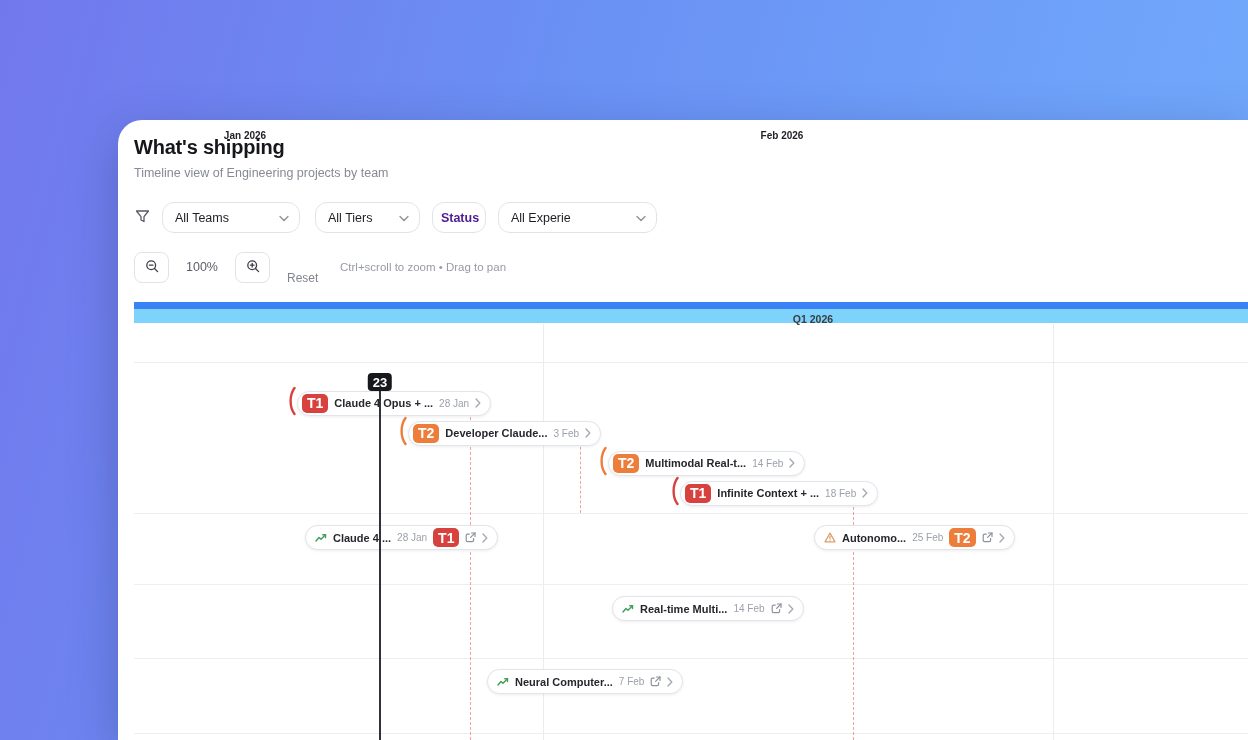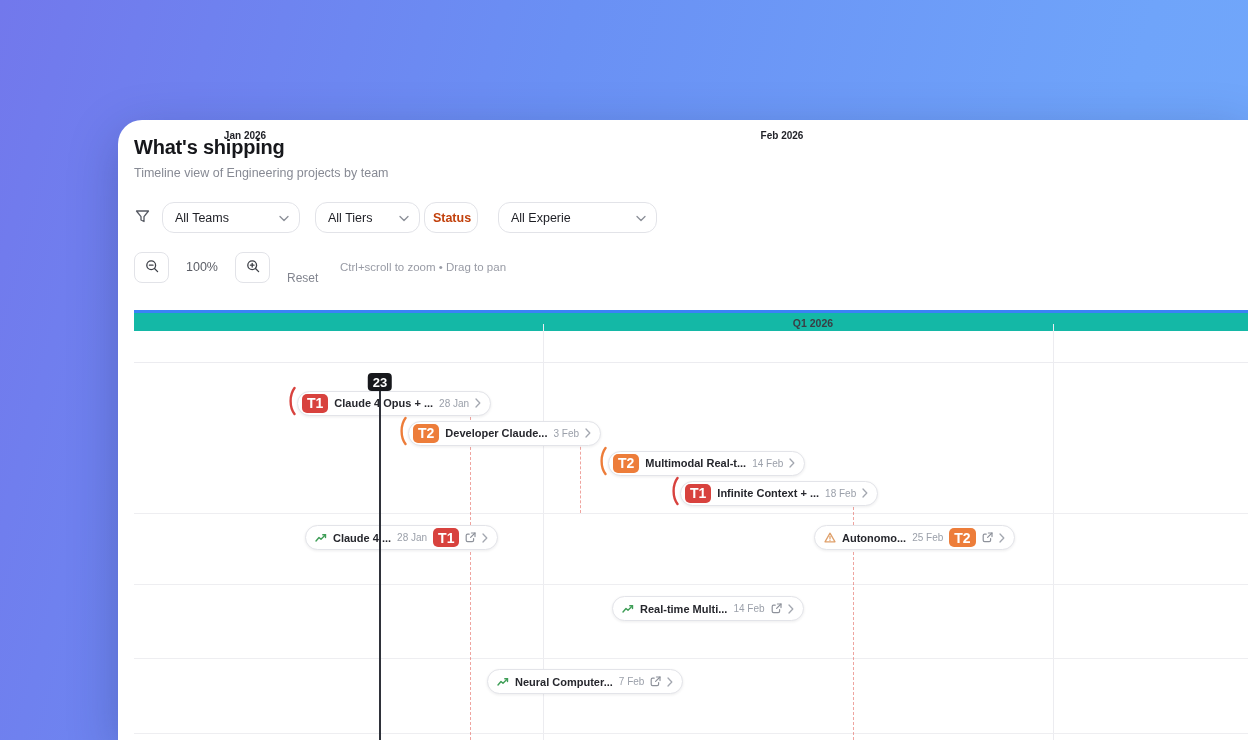--- a/index.html
+++ b/index.html
@@ -20,37 +20,37 @@
   
   .filter-icon { position:absolute; left:17px; top:89px; }
   .select, .btn {
     position:absolute; top:82px; height:31px; display:flex; align-items:center; justify-content:space-between;
     border:1px solid #e2e3e8; border-radius:12px; background:#fff; padding:0 10px 0 12px;
     font-size:12.5px; color:#1d1e24; cursor:pointer;
   }
   .select span { white-space:nowrap; }
   .sel-teams   { left:44px;  width:138px; }
   .sel-tiers   { left:197px; width:105px; }
-  .btn-status  { left:306px; width:54px;  justify-content:center; font-weight:700; color:#c2410c; }
+  .btn-status  { left:314px; width:54px;  justify-content:center; font-weight:700; color:#4c1d95; }
   .sel-launch  { left:380px; width:159px; }
 
   
   .zoom-btn {
     position:absolute; top:132px; width:35px; height:31px; display:flex; align-items:center; justify-content:center;
     border:1px solid #e2e3e8; border-radius:8px; background:#fff; cursor:pointer;
   }
   .zb-out { left:16px; } .zb-in { left:117px; }
   .zoom-level { position:absolute; left:68px;  top:140px; font-size:12.5px; color:#5b5e66; }
   .reset-label{ position:absolute; left:169px; top:151px; font-size:12px; color:#82858f; cursor:pointer; }
   .zoom-hint  { position:absolute; left:222px; top:141px; font-size:11.5px; color:#989ba5; }
 
   
   .quarter-bar {
-    position:absolute; left:16px; right:0; top:190px; height:21px;
-    background:#14b8a6; border-top:3px solid #3b82f6;
+    position:absolute; left:16px; right:0; top:182px; height:21px;
+    background:#7dd3fc; border-top:7px solid #3b82f6;
   }
   .quarter-label { position:absolute; left:679px; top:4px; transform:translateX(-50%); font-size:10.5px; font-weight:700; color:#3a3d44; }
   .month-row { position:absolute; left:16px; right:0; top:204px; height:39px; border-bottom:1px solid #ececf0; }
   .month-label { position:absolute; top:10px; transform:translateX(-50%); font-size:10px; font-weight:700; color:#222329; }
   .ml-jan { left:127px; } .ml-feb { left:664px; }
 
   
   .vline { position:absolute; top:204px; bottom:0; width:1px; background:#ececf0; }
   .vl-1 { left:425px; } .vl-2 { left:935px; }
   .hline { position:absolute; left:16px; right:0; height:1px; background:#eeeef1; }

